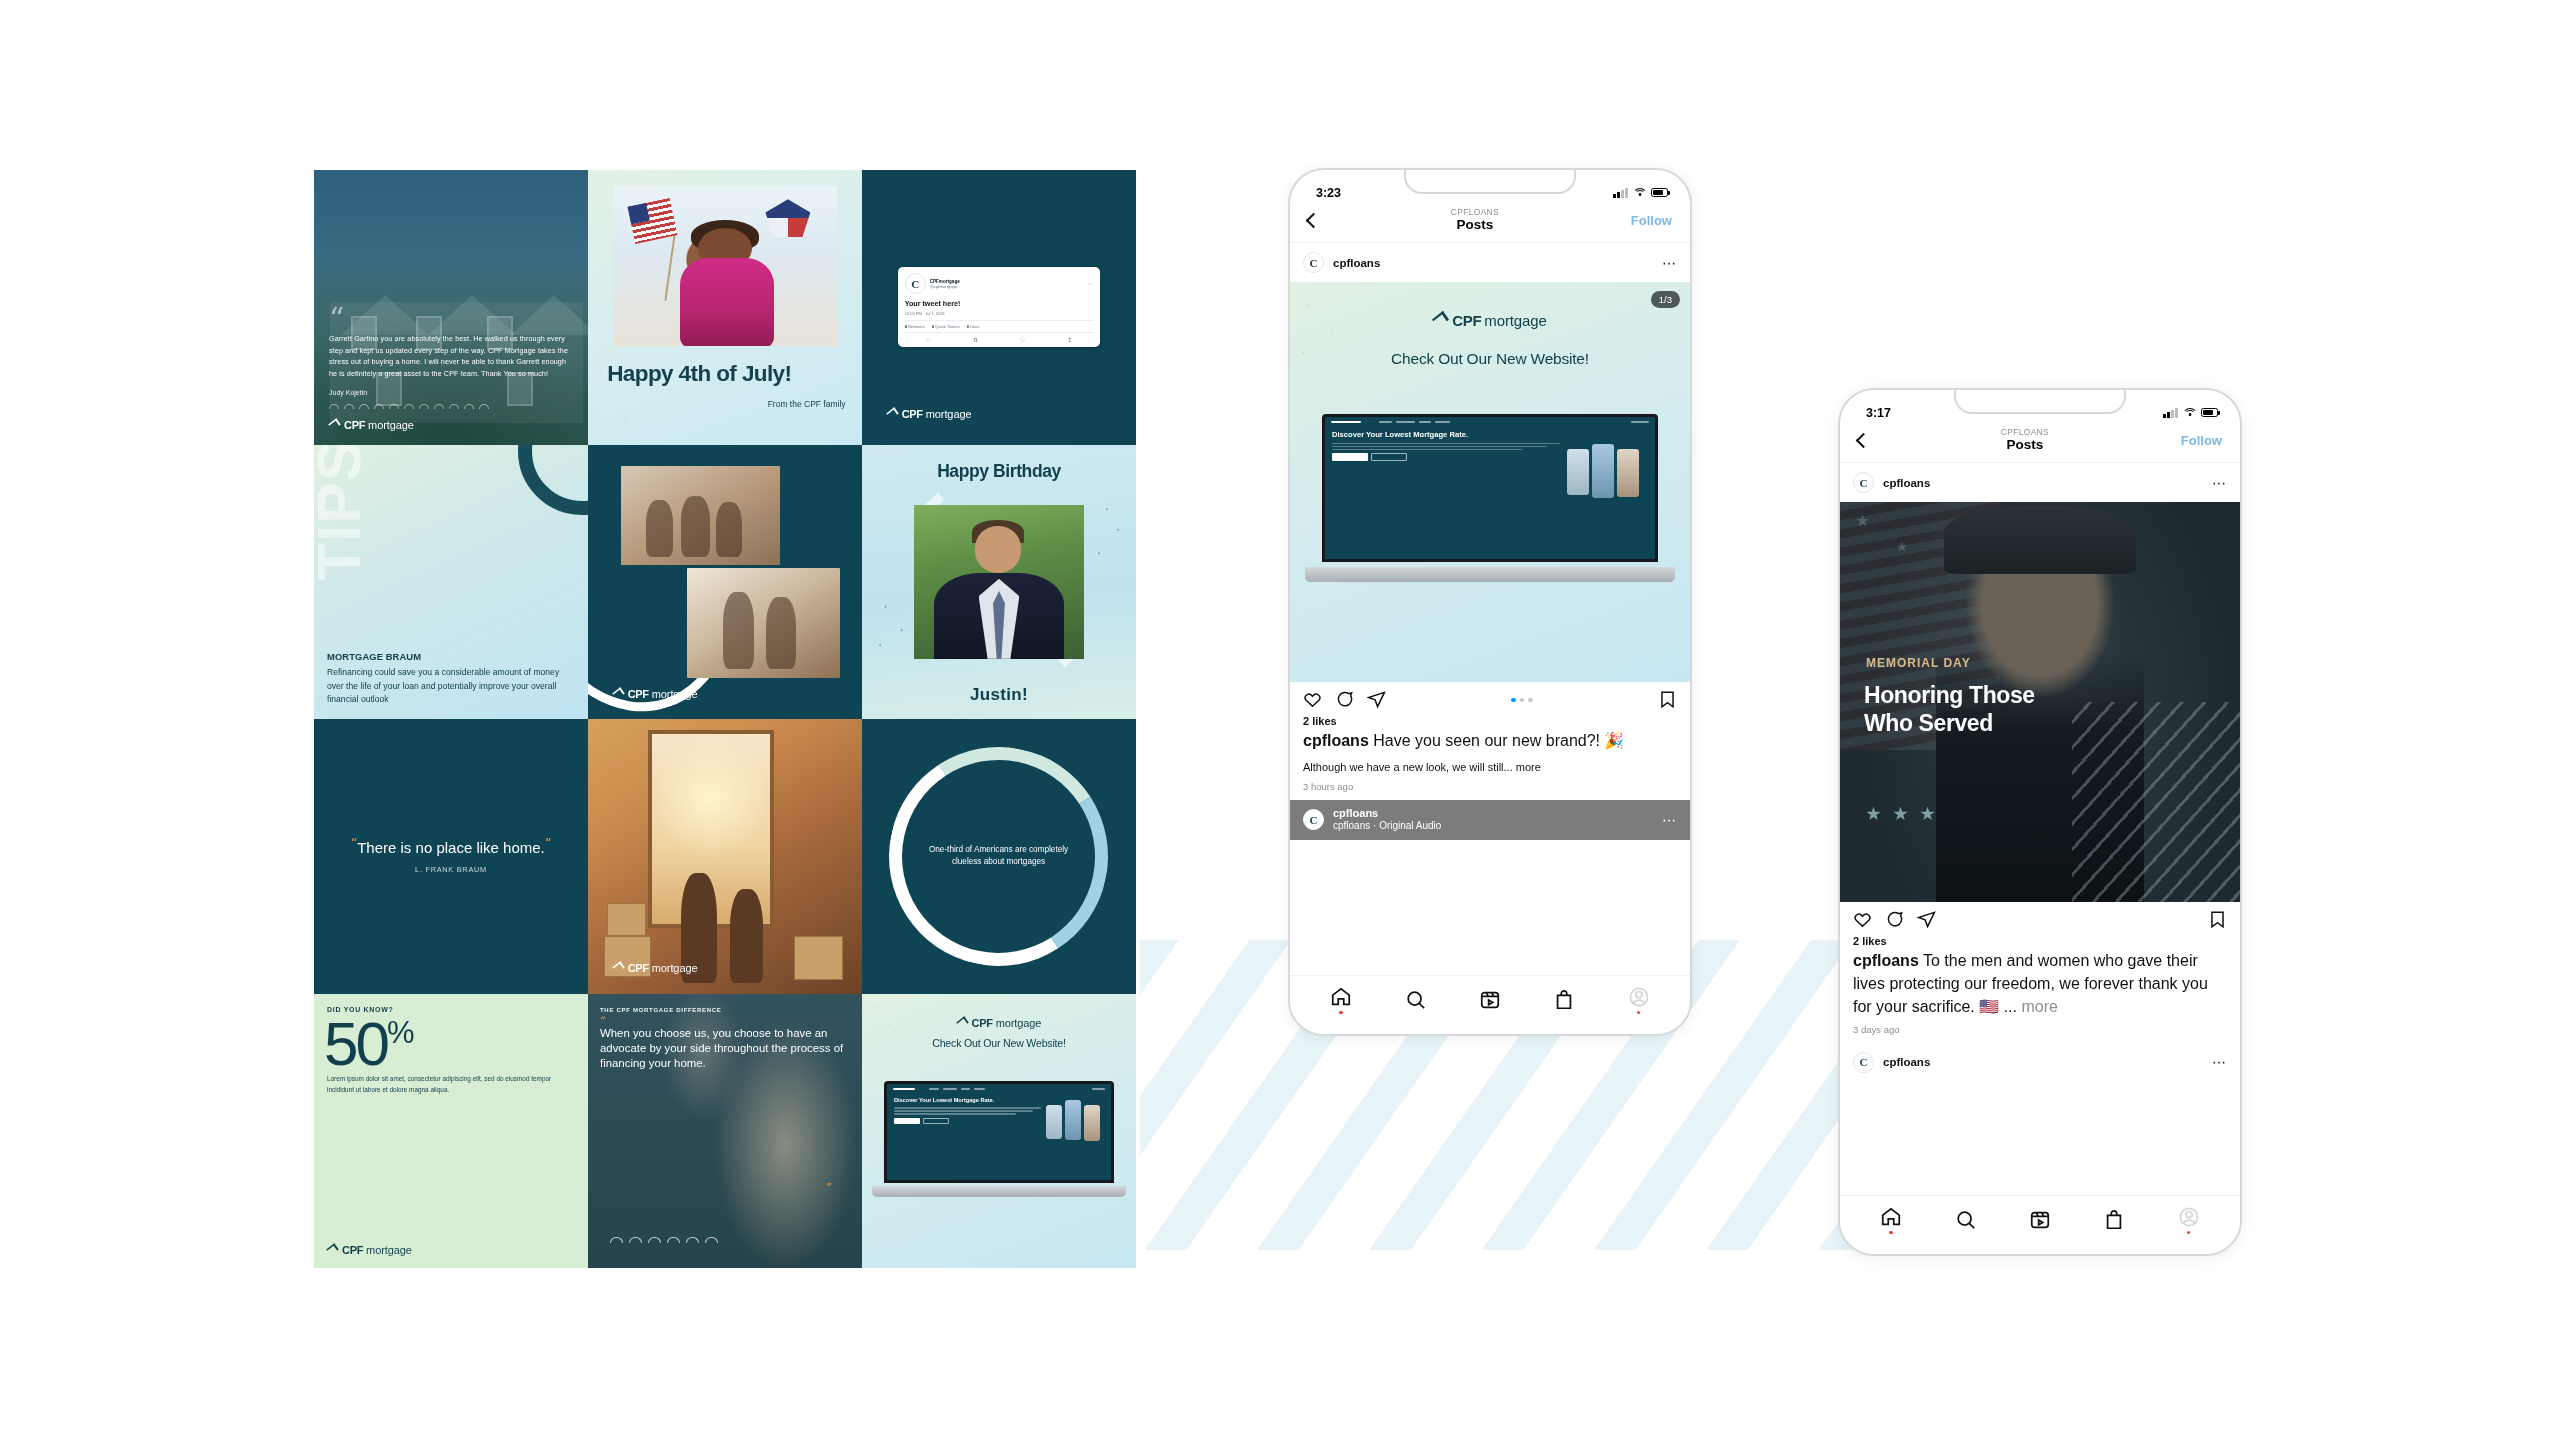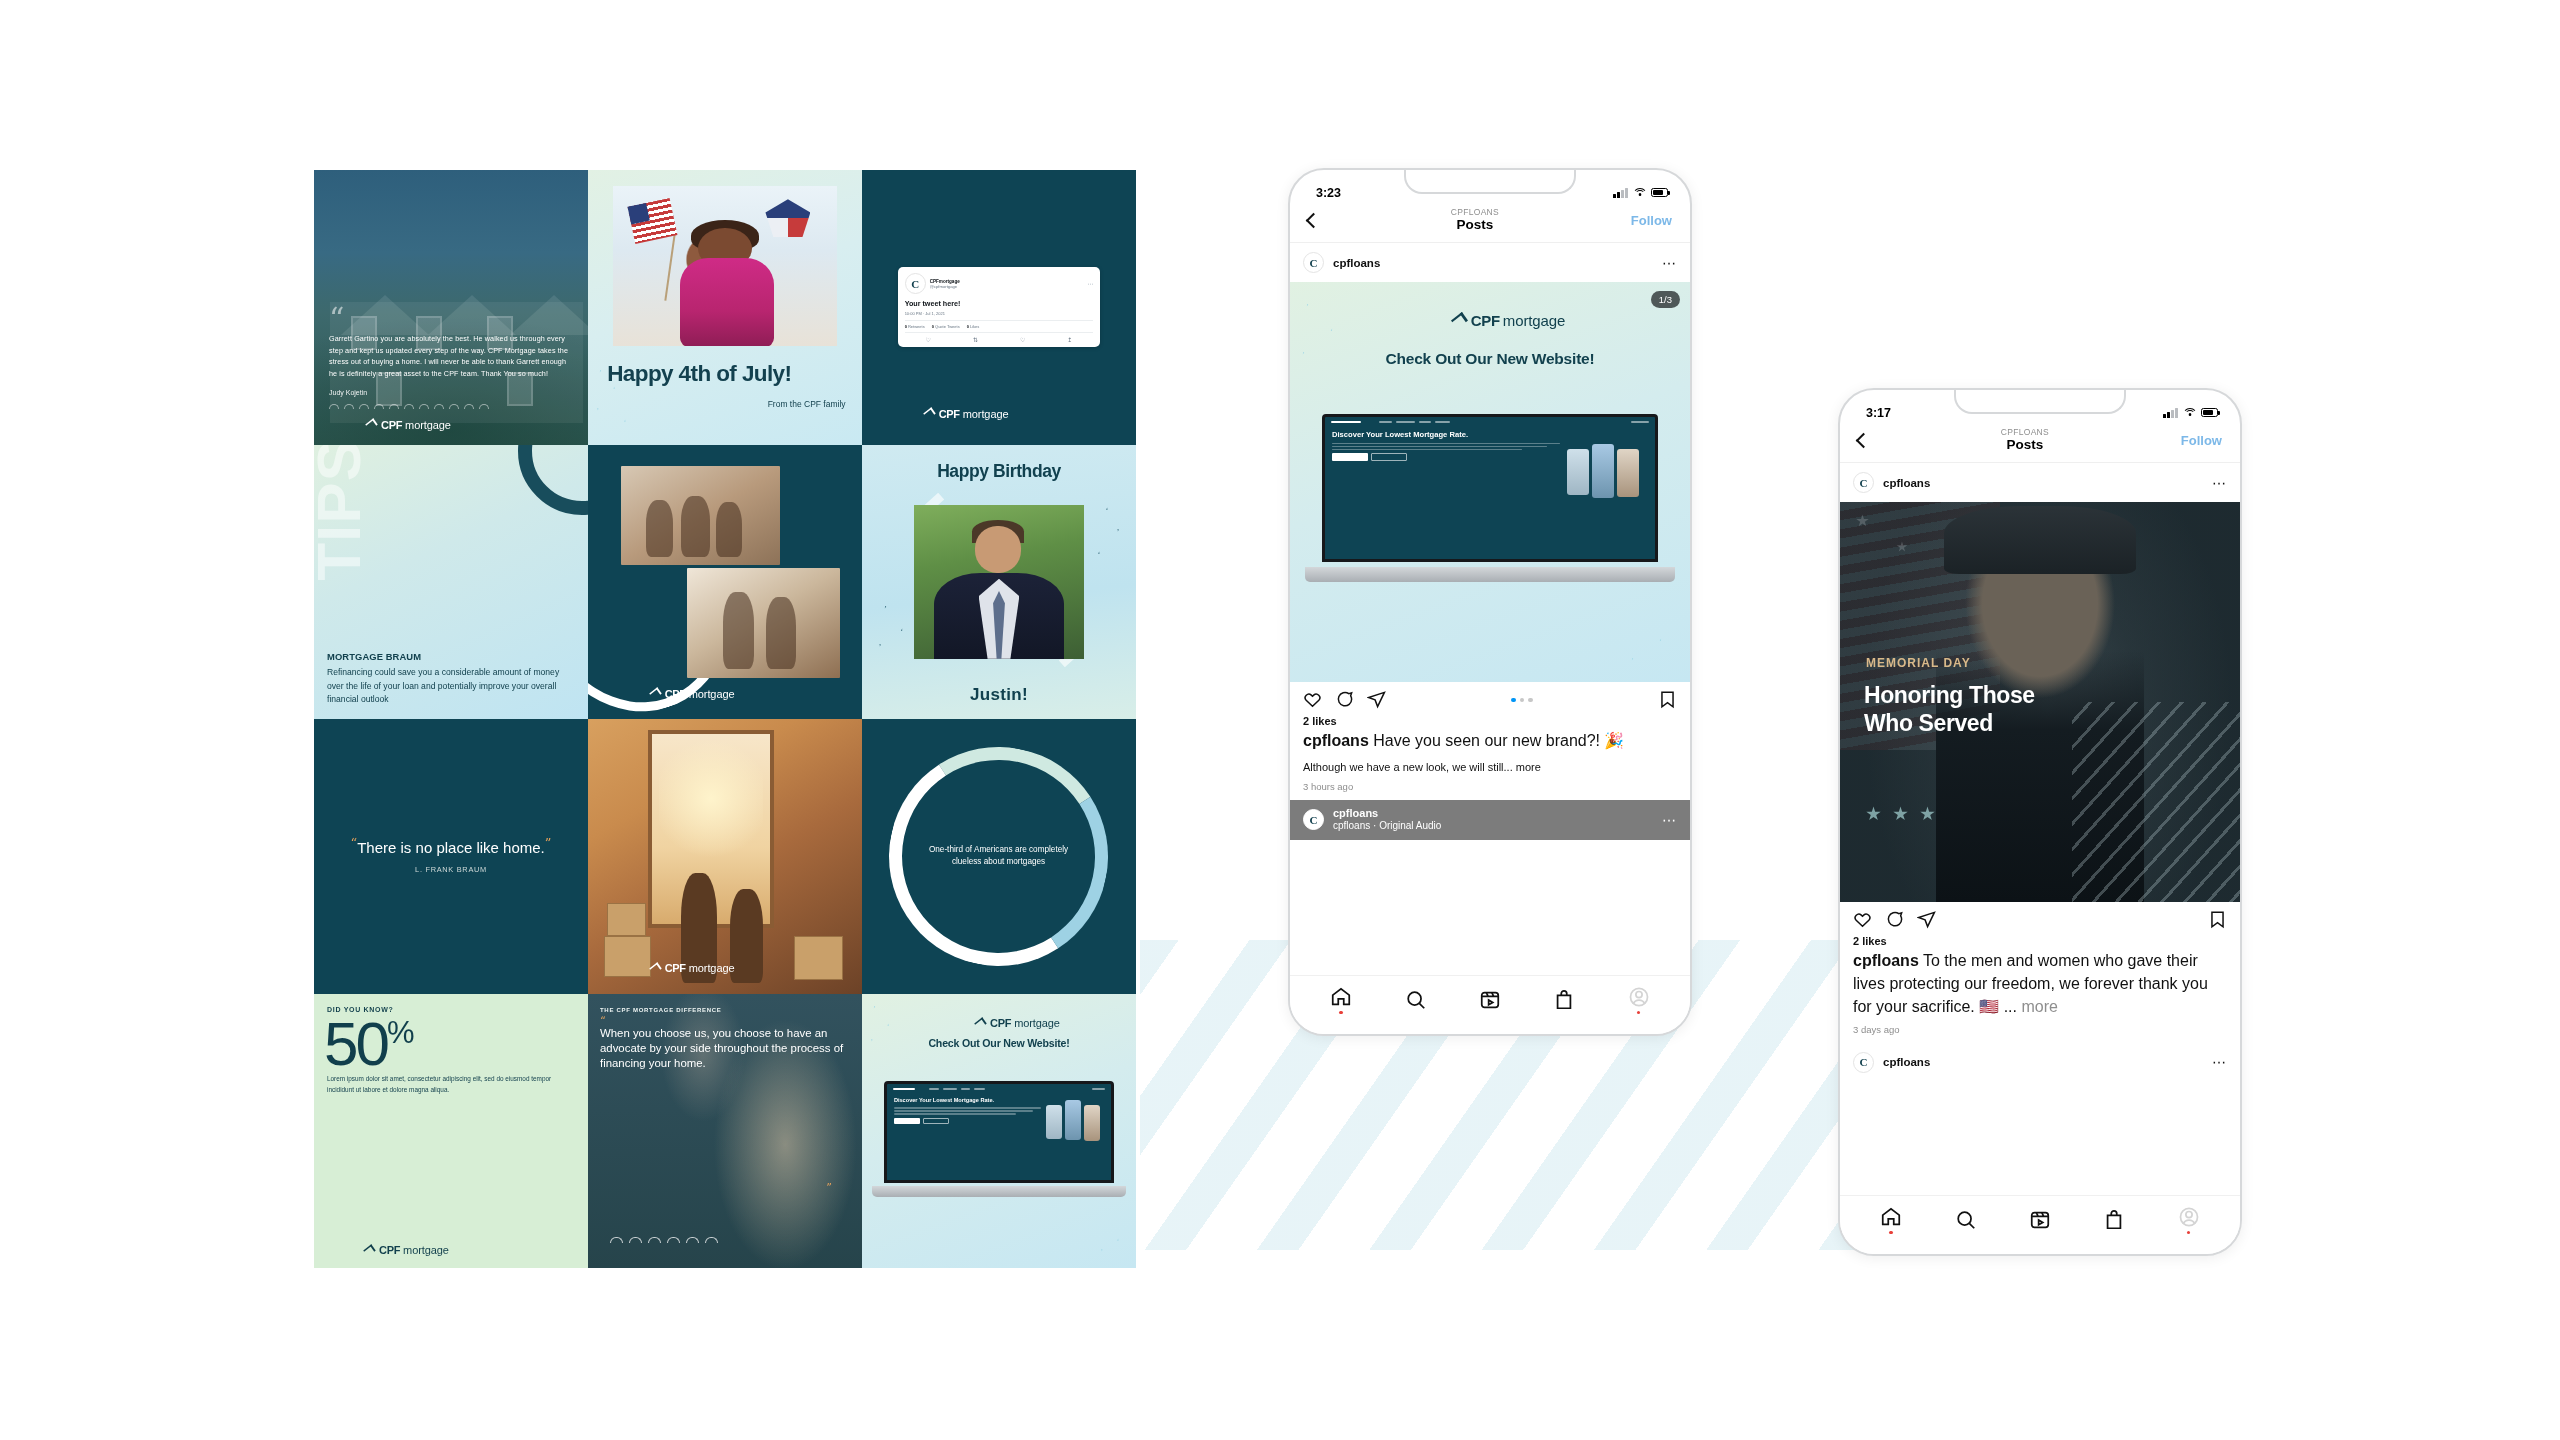--- a/index.html
+++ b/index.html
@@ -75,21 +75,21 @@
     font-family: "DejaVu Serif", serif; margin-bottom: 4px; position: relative;
   }
   .testi-body { position: relative; font-size: 7.2px; line-height: 1.62; letter-spacing: .1px; }
   .testi-name { position: relative; font-size: 7px; margin-top: 9px; opacity: .92; }
   .arc-row { position: relative; margin-top: 8px; display: flex; gap: 5px; opacity: .5; }
   .arc-row span {
     width: 10px; height: 5px;
     border: 1.4px solid #fff; border-bottom: none;
     border-radius: 10px 10px 0 0;
   }
-  .logo-cpf { position: relative; display: flex; align-items: center; gap: 3px; margin-top: 10px; padding-left: 37px; }
+  .logo-cpf { position: relative; display: flex; gap: 3px; margin-top: 10px; }
   .logo-cpf .mk {
     width: 11px; height: 11px;
     border-left: 2.4px solid currentColor;
     border-top: 2.4px solid currentColor;
     transform: skewX(-16deg) rotate(45deg) scale(.8);
     margin-right: 1px;
   }
   .logo-cpf .b { font-weight: 800; font-size: 11px; letter-spacing: -.3px; }
   .logo-cpf .l { font-weight: 400; font-size: 11px; letter-spacing: -.1px; }
 
@@ -327,21 +327,21 @@
   .diff-kicker { position: relative; font-size: 6px; letter-spacing: .7px; font-weight: 600; color: #eef4f3; }
   .diff-q { position: relative; color: #e8a35c; font-size: 11px; font-family: "DejaVu Serif", serif; line-height: .6; margin: 6px 0 1px; }
   .diff-text { position: relative; font-size: 11.4px; line-height: 1.33; font-weight: 400; }
   .diff-qc { position: absolute; right: 11%; bottom: 27%; color: #e8a35c; font-size: 11px; font-family: "DejaVu Serif", serif; }
   .diff-arcs { position: absolute; left: 8%; bottom: 9%; display: flex; gap: 6px; opacity: .75; }
   .diff-arcs span { width: 13px; height: 6px; border: 1.6px solid #fff; border-bottom: none; border-radius: 13px 13px 0 0; }
 
   
   .t-web { background: linear-gradient(160deg,#e1f1e2 0%, #d4ecee 45%, #c6e7f2 100%); color: #12414e; }
   .web-logo { position: absolute; left: 0; right: 0; top: 5%; display: flex; justify-content: center; color: #12414e; }
-  .web-h { position: absolute; left: 0; right: 0; top: 16%; text-align: center; font-size: 10.6px; font-weight: 700; letter-spacing: -.2px; }
+  .web-h { position: absolute; left: 0; right: 0; top: 16%; text-align: center; font-size: 10.6px; font-weight: 400; letter-spacing: -.2px; }
   .laptop { position: absolute; left: 8%; right: 8%; top: 32%; height: 42%; }
   .lap-screen {
     position: absolute; inset: 0 0 12% 0;
     background: #0e4454; border: 3px solid #16181b; border-radius: 4px 4px 0 0;
     overflow: hidden;
   }
   .lap-base {
     position: absolute; left: -5%; right: -5%; bottom: 0; height: 9%;
     background: linear-gradient(180deg,#d3d7da,#a9aeb3);
     border-radius: 0 0 5px 5px;

